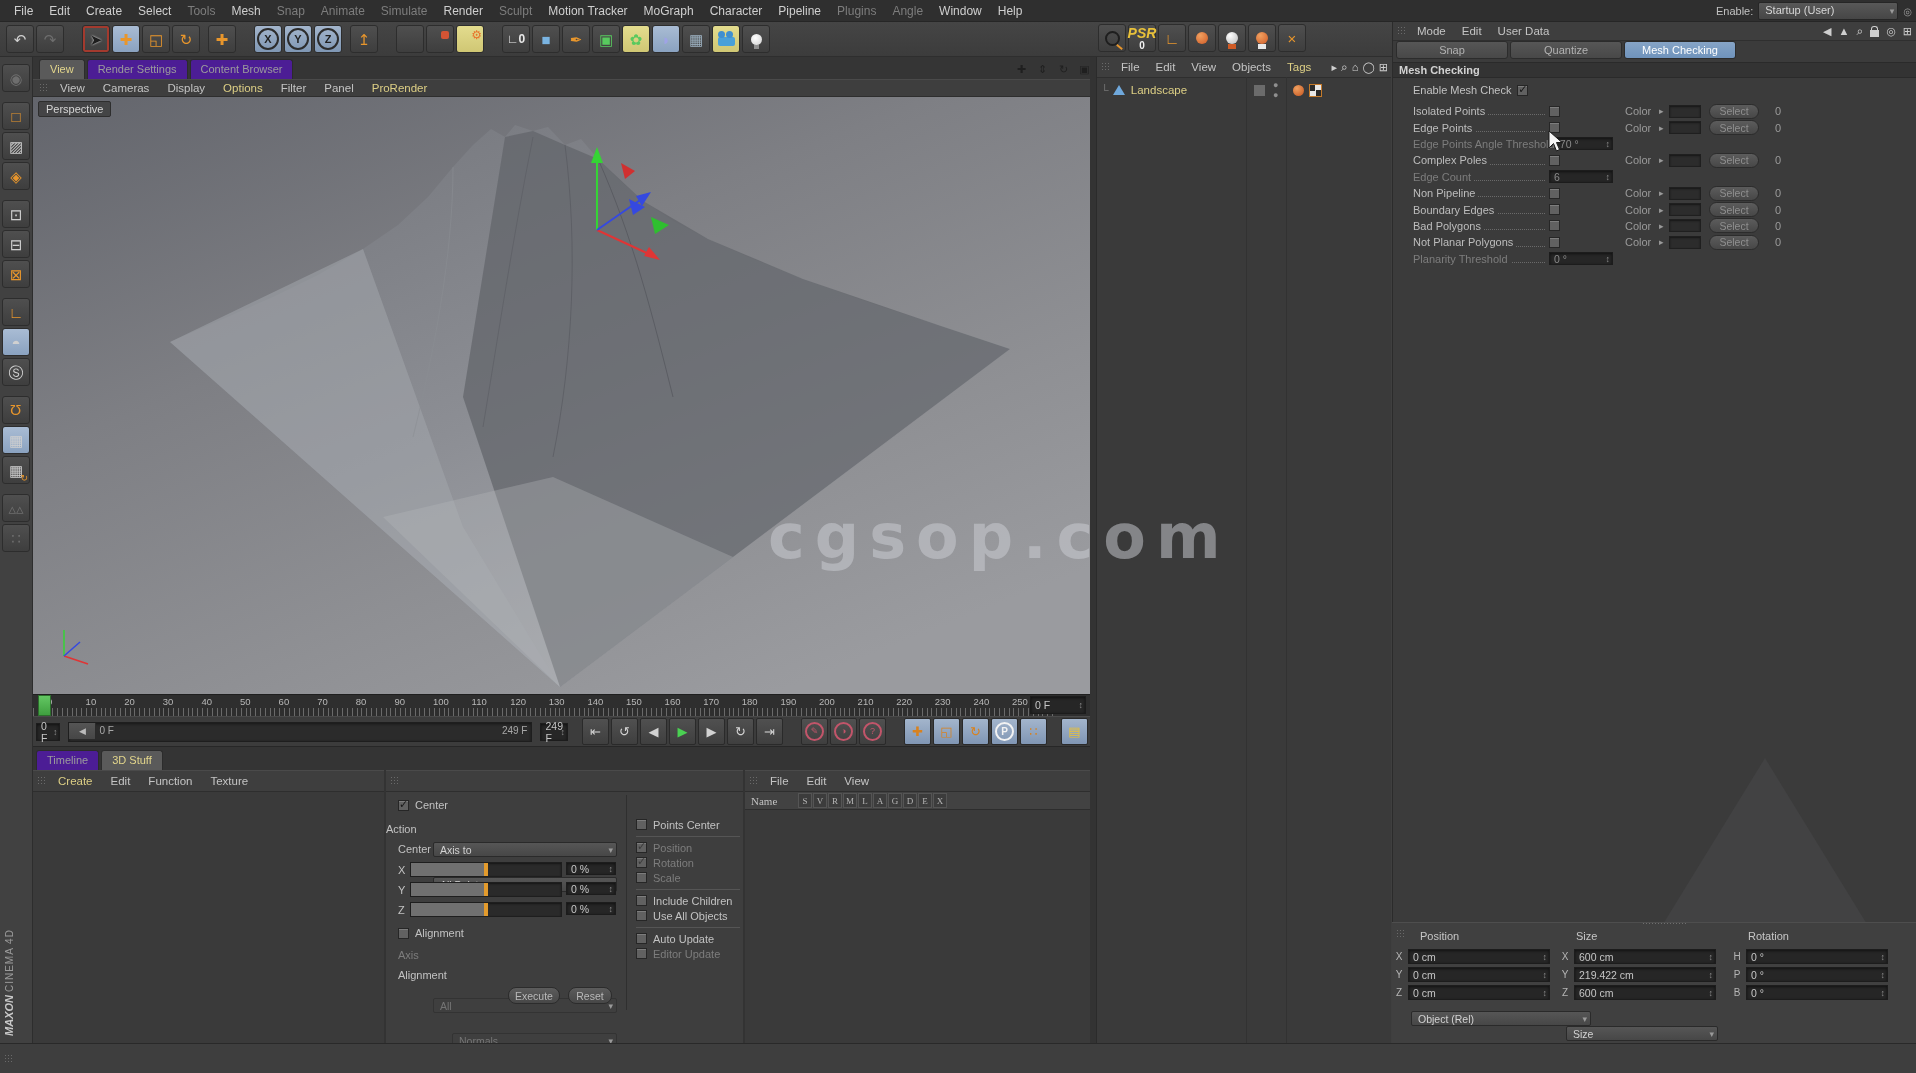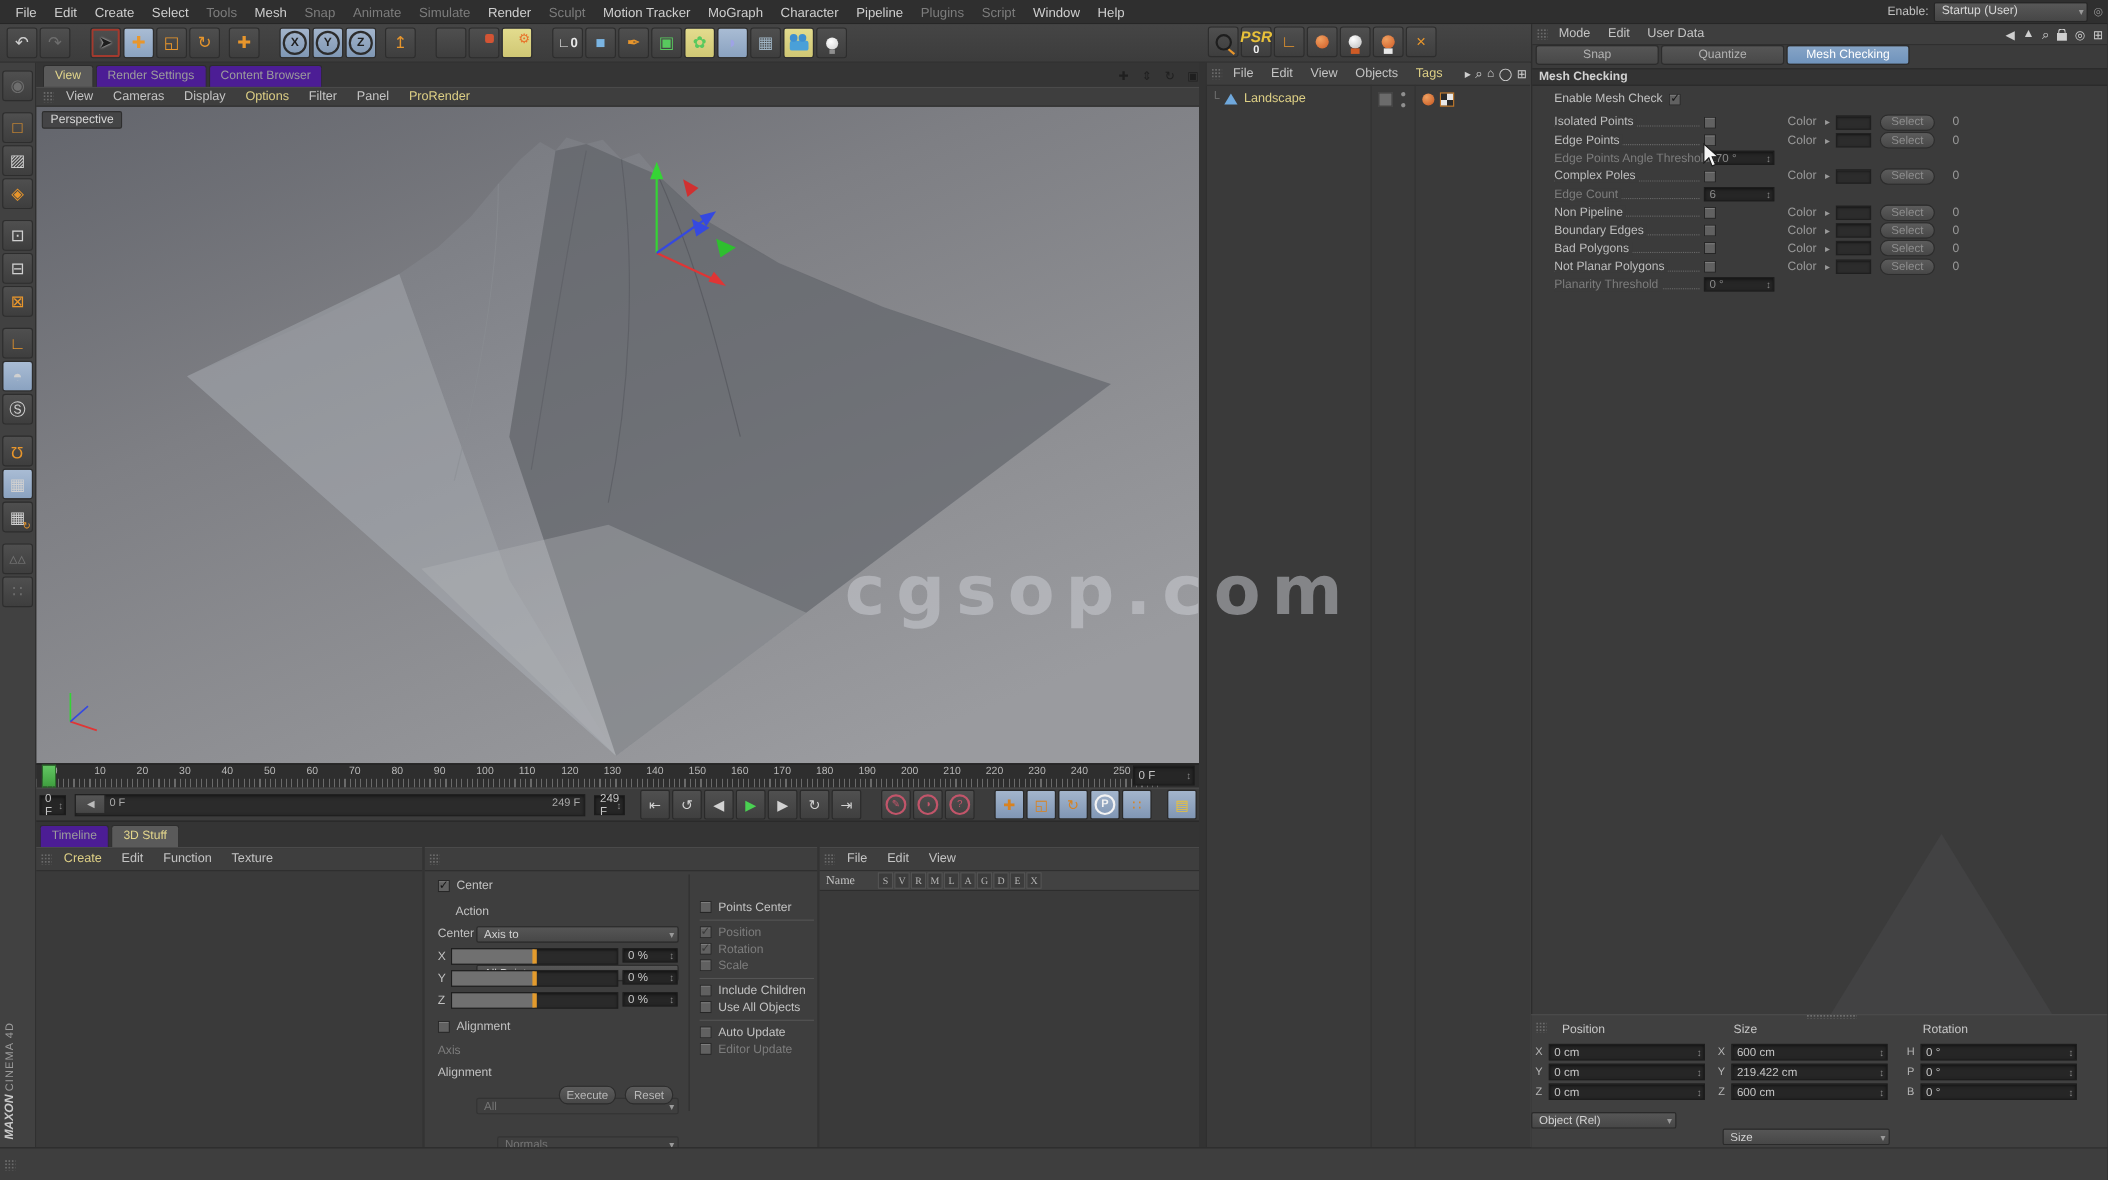--- a/index.html
+++ b/index.html
@@ -221,21 +221,21 @@
       <span class="mi dim">Snap</span>
       <span class="mi dim">Animate</span>
       <span class="mi dim">Simulate</span>
       <span class="mi">Render</span>
       <span class="mi dim">Sculpt</span>
       <span class="mi">Motion Tracker</span>
       <span class="mi">MoGraph</span>
       <span class="mi">Character</span>
       <span class="mi">Pipeline</span>
       <span class="mi dim">Plugins</span>
-      <span class="mi dim">Script</span>
+      <span class="mi dim">Angle</span>
       <span class="mi">Window</span>
       <span class="mi">Help</span>
     </div>
   <div id="layoutbox" class="abs">
     <span class="lbl">Enable:</span>
     <div id="layout-select">Startup (User)</div>
     <span style="color:#9a9a9a;font-size:10px;">◎</span>
   </div>
 
   <div id="toolbar" class="abs">
@@ -607,21 +607,21 @@
   </div>
 
   <div id="panelB" class="abs panel">
     <div class="pmenu">
         <span class="handle"></span>
       </div>
     <div class="abs" style="left:12px;top:28px;display:flex;gap:6px;align-items:center;">
       <span class="cb checked"></span>
       <span class="lbl">Center</span>
     </div>
-    <span class="abs lbl" style="left:28px;top:52px;text-align:right;">Action</span>
+    <span class="abs lbl" style="left:0;top:52px;text-align:right;">Action</span>
     <div class="abs drop" style="left:47px;top:50px;width:184px;">Axis to</div>
     <span class="abs lbl" style="left:12px;top:72px;">Center</span>
     <div class="abs drop" style="left:47px;top:70px;width:184px;">All Points</div>
     <div class="abs" style="left:0;top:90px;width:240px;">
 
     <div style="position:relative;height:20px;">
           <span class="lbl" style="position:absolute;left:12px;top:3px;">X</span>
           <div class="slider" style="position:absolute;left:24px;top:1px;width:150px;">
             <span class="fill"></span>
             <span class="th"></span>
@@ -978,21 +978,21 @@
           </span>
         </div>
         <div class="crow" style="position:relative;margin-bottom:3px;">
           <span class="axl">B</span>
           <span class="field">
             <span>0 °</span>
             <span class="stp">↕</span>
           </span>
         </div>
       </div>
-    <div class="abs drop" style="left:0;top:88px;width:132px;">Object (Rel)</div>
+    <div class="abs drop" style="left:19px;top:88px;width:180px;">Object (Rel)</div>
     <div class="abs drop" style="left:174px;top:88px;width:152px;">Size</div>
   </div>
   <div id="apply-btn" class="pill abs">Apply</div>
 
   <div id="statusbar" class="abs">
     <span class="handle"></span>
   </div>
 
   <svg id="cursor" class="abs" style="left:1548px;top:130px;" width="20" height="24">
     <polygon points="1,1 1,18 5.5,13.5 8.5,21 11.5,19.5 8.5,12.5 14,12.5" fill="#f5f5f5" stroke="#1a1a1a" stroke-width="1"></polygon>

